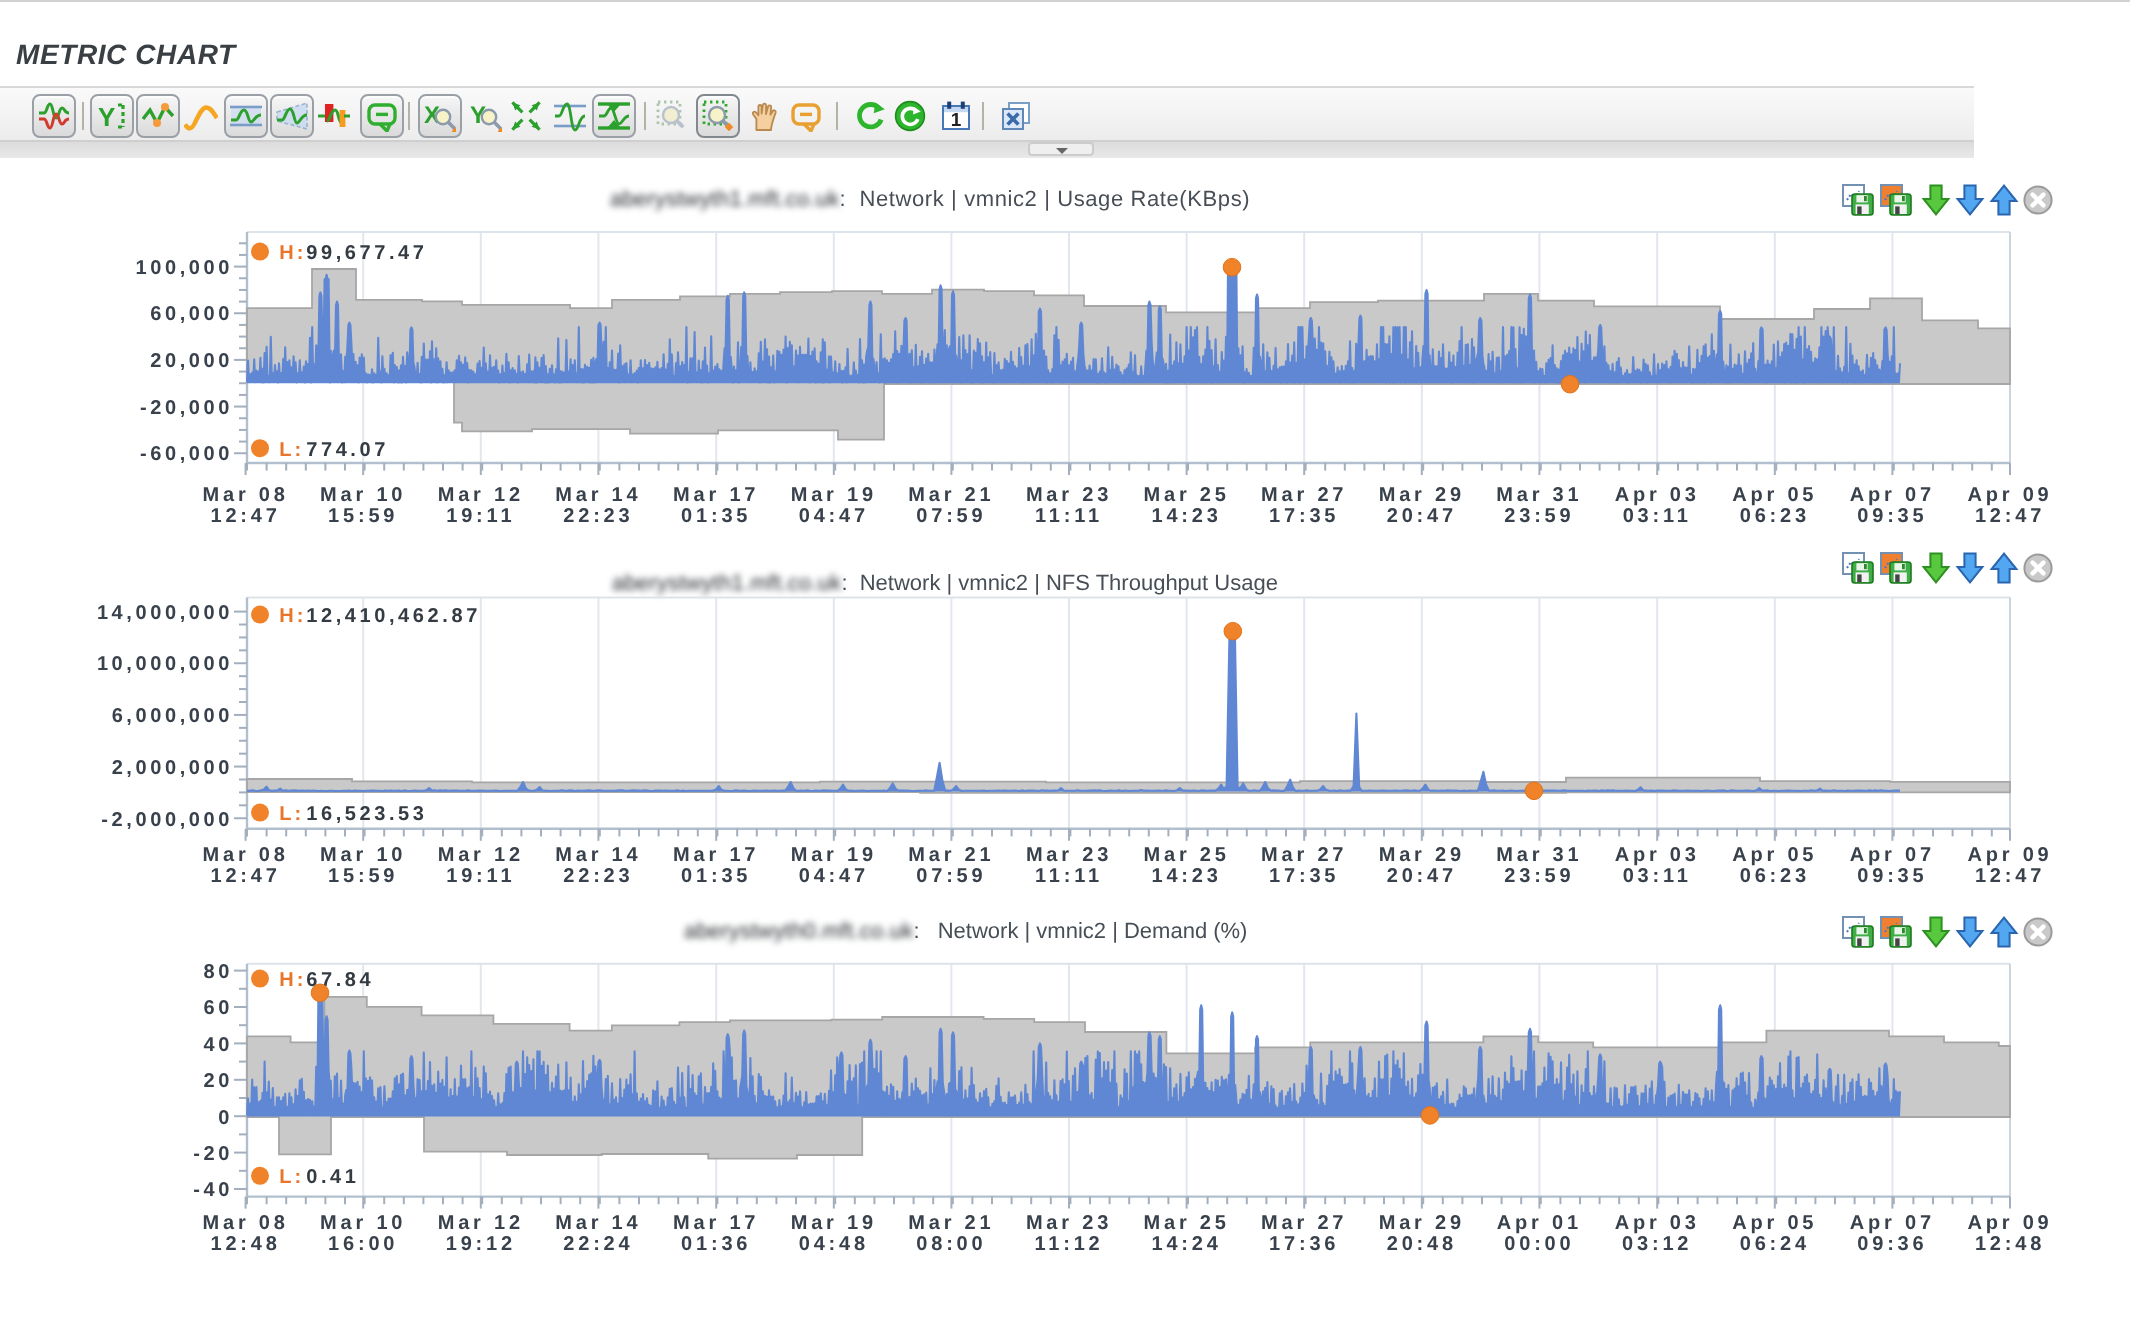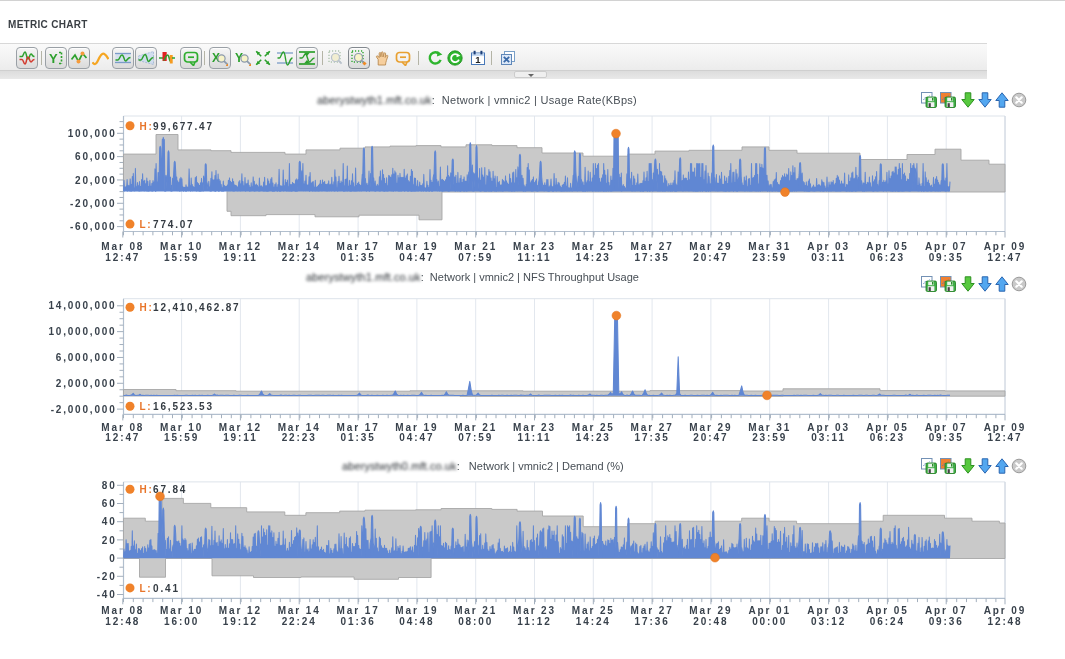--- a/index.html
+++ b/index.html
@@ -1,18 +1,18 @@
 <!DOCTYPE html>
 <html><head><meta charset="utf-8"><style>
 * { margin:0; padding:0; box-sizing:border-box; }
 html,body { width:1065px; height:659px; background:#fff; overflow:hidden;
   font-family:"Liberation Sans", sans-serif; position:relative; }
 .abs { position:absolute; }
 #topline { left:0; top:0; width:1065px; height:1px; background:#d2d2d2; }
-#hdr { left:8px; top:18.5px; font-size:10px; font-weight:bold; color:#3a3f44; letter-spacing:0.3px; }
+#hdr { left:8px; top:18.5px; font-size:14px; font-weight:bold; color:#3a3f44; letter-spacing:0.3px;font-style:italic; }
 #tbar { left:0; top:43px; width:987px; height:28px; background:linear-gradient(#fafafa,#ececec);
   border-top:1px solid #d8d8d8; border-bottom:1px solid #cfcfcf; }
 #strip { left:0; top:71px; width:987px; height:8px; background:linear-gradient(#dcdcdc,#e7e7e7);
   border-bottom:1px solid #e8e8e8; }
 #tab { left:514px; top:71px; width:33px; height:7px; background:#efefef; border:1px solid #cccccc;
   border-radius:2px; }
 #tab:after { content:""; position:absolute; left:13px; top:2px; width:0; height:0;
   border-left:3.5px solid transparent; border-right:3.5px solid transparent; border-top:3.5px solid #666; }
 .btn { position:absolute; top:47px; width:22px; height:22px; border:1px solid #9aa0a6; border-radius:4px;
   background:linear-gradient(#f6f6f6,#dadada); box-shadow:inset 0 1px 0 rgba(255,255,255,0.8); }
@@ -144,22 +144,22 @@
     <text x="8" y="13" text-anchor="middle" font-family="Liberation Sans,sans-serif" font-size="9.5" font-weight="bold" fill="#222">1</text>
   </svg>
 <div class="sep" style="left:491px"></div>
 <svg class="abs" style="left:500px;top:50px" width="16" height="16" viewBox="0 0 16 16">
     <rect x="4.5" y="1.5" width="10" height="10" fill="#fff" stroke="#7aa0c8" stroke-width="1"></rect>
     <rect x="1.5" y="4.5" width="10" height="10" fill="#dce8f8" stroke="#5f87b8" stroke-width="1"></rect>
     <path d="M3.8 6.8 L9.2 12.2 M9.2 6.8 L3.8 12.2" stroke="#3a6aa8" stroke-width="1.8"></path>
   </svg>
 <div id="strip" class="abs"></div>
 <div id="tab" class="abs"></div>
-<div class="ttl" style="left:317px;top:94px;letter-spacing:0.3px"><span class="blur">aberystwyth1.mft.co.uk</span>:&nbsp;&nbsp;Network | vmnic2 | Usage Rate(KBps)</div>
-<div class="ttl" style="left:306px;top:271px"><span class="blur">aberystwyth1.mft.co.uk</span>:&nbsp;&nbsp;Network | vmnic2 | NFS Throughput Usage</div>
+<div class="ttl" style="left:305px;top:94px;letter-spacing:0.3px"><span class="blur">aberystwyth1.mft.co.uk</span>:&nbsp;&nbsp;Network | vmnic2 | Usage Rate(KBps)</div>
+<div class="ttl" style="left:306px;top:286px"><span class="blur">aberystwyth1.mft.co.uk</span>:&nbsp;&nbsp;Network | vmnic2 | NFS Throughput Usage</div>
 <div class="ttl" style="left:342px;top:459.5px"><span class="blur">aberystwyth0.mft.co.uk</span>:&nbsp;&nbsp;<span style="padding-left:3px">Network | vmnic2 | Demand (%)</span></div>
 <svg class="abs" style="left:921px;top:92px" width="16" height="16" viewBox="0 0 16 16">
     <rect x="0.5" y="0.5" width="10.5" height="10.5" fill="#ffffff" stroke="#7391b5" stroke-width="1"></rect>
     <polyline points="2.5,8 4.5,5 6.5,7 8.5,3.5" fill="none" stroke="#4a78c0" stroke-width="1" stroke-dasharray="1,1"></polyline>
     <rect x="5" y="5" width="10.5" height="10.5" rx="1.4" fill="#3fae46" stroke="#1c7a1c" stroke-width="0.8"></rect>
     <rect x="7.2" y="5.6" width="5.6" height="3.6" fill="#e9f5e9"></rect>
     <rect x="11" y="6" width="1.4" height="2.6" fill="#2a8a2a"></rect>
     <rect x="6.8" y="10.2" width="6.6" height="4.8" fill="#f2f2f2"></rect>
     <rect x="7.6" y="11.2" width="2.2" height="3.8" fill="#444"></rect>
   </svg>

